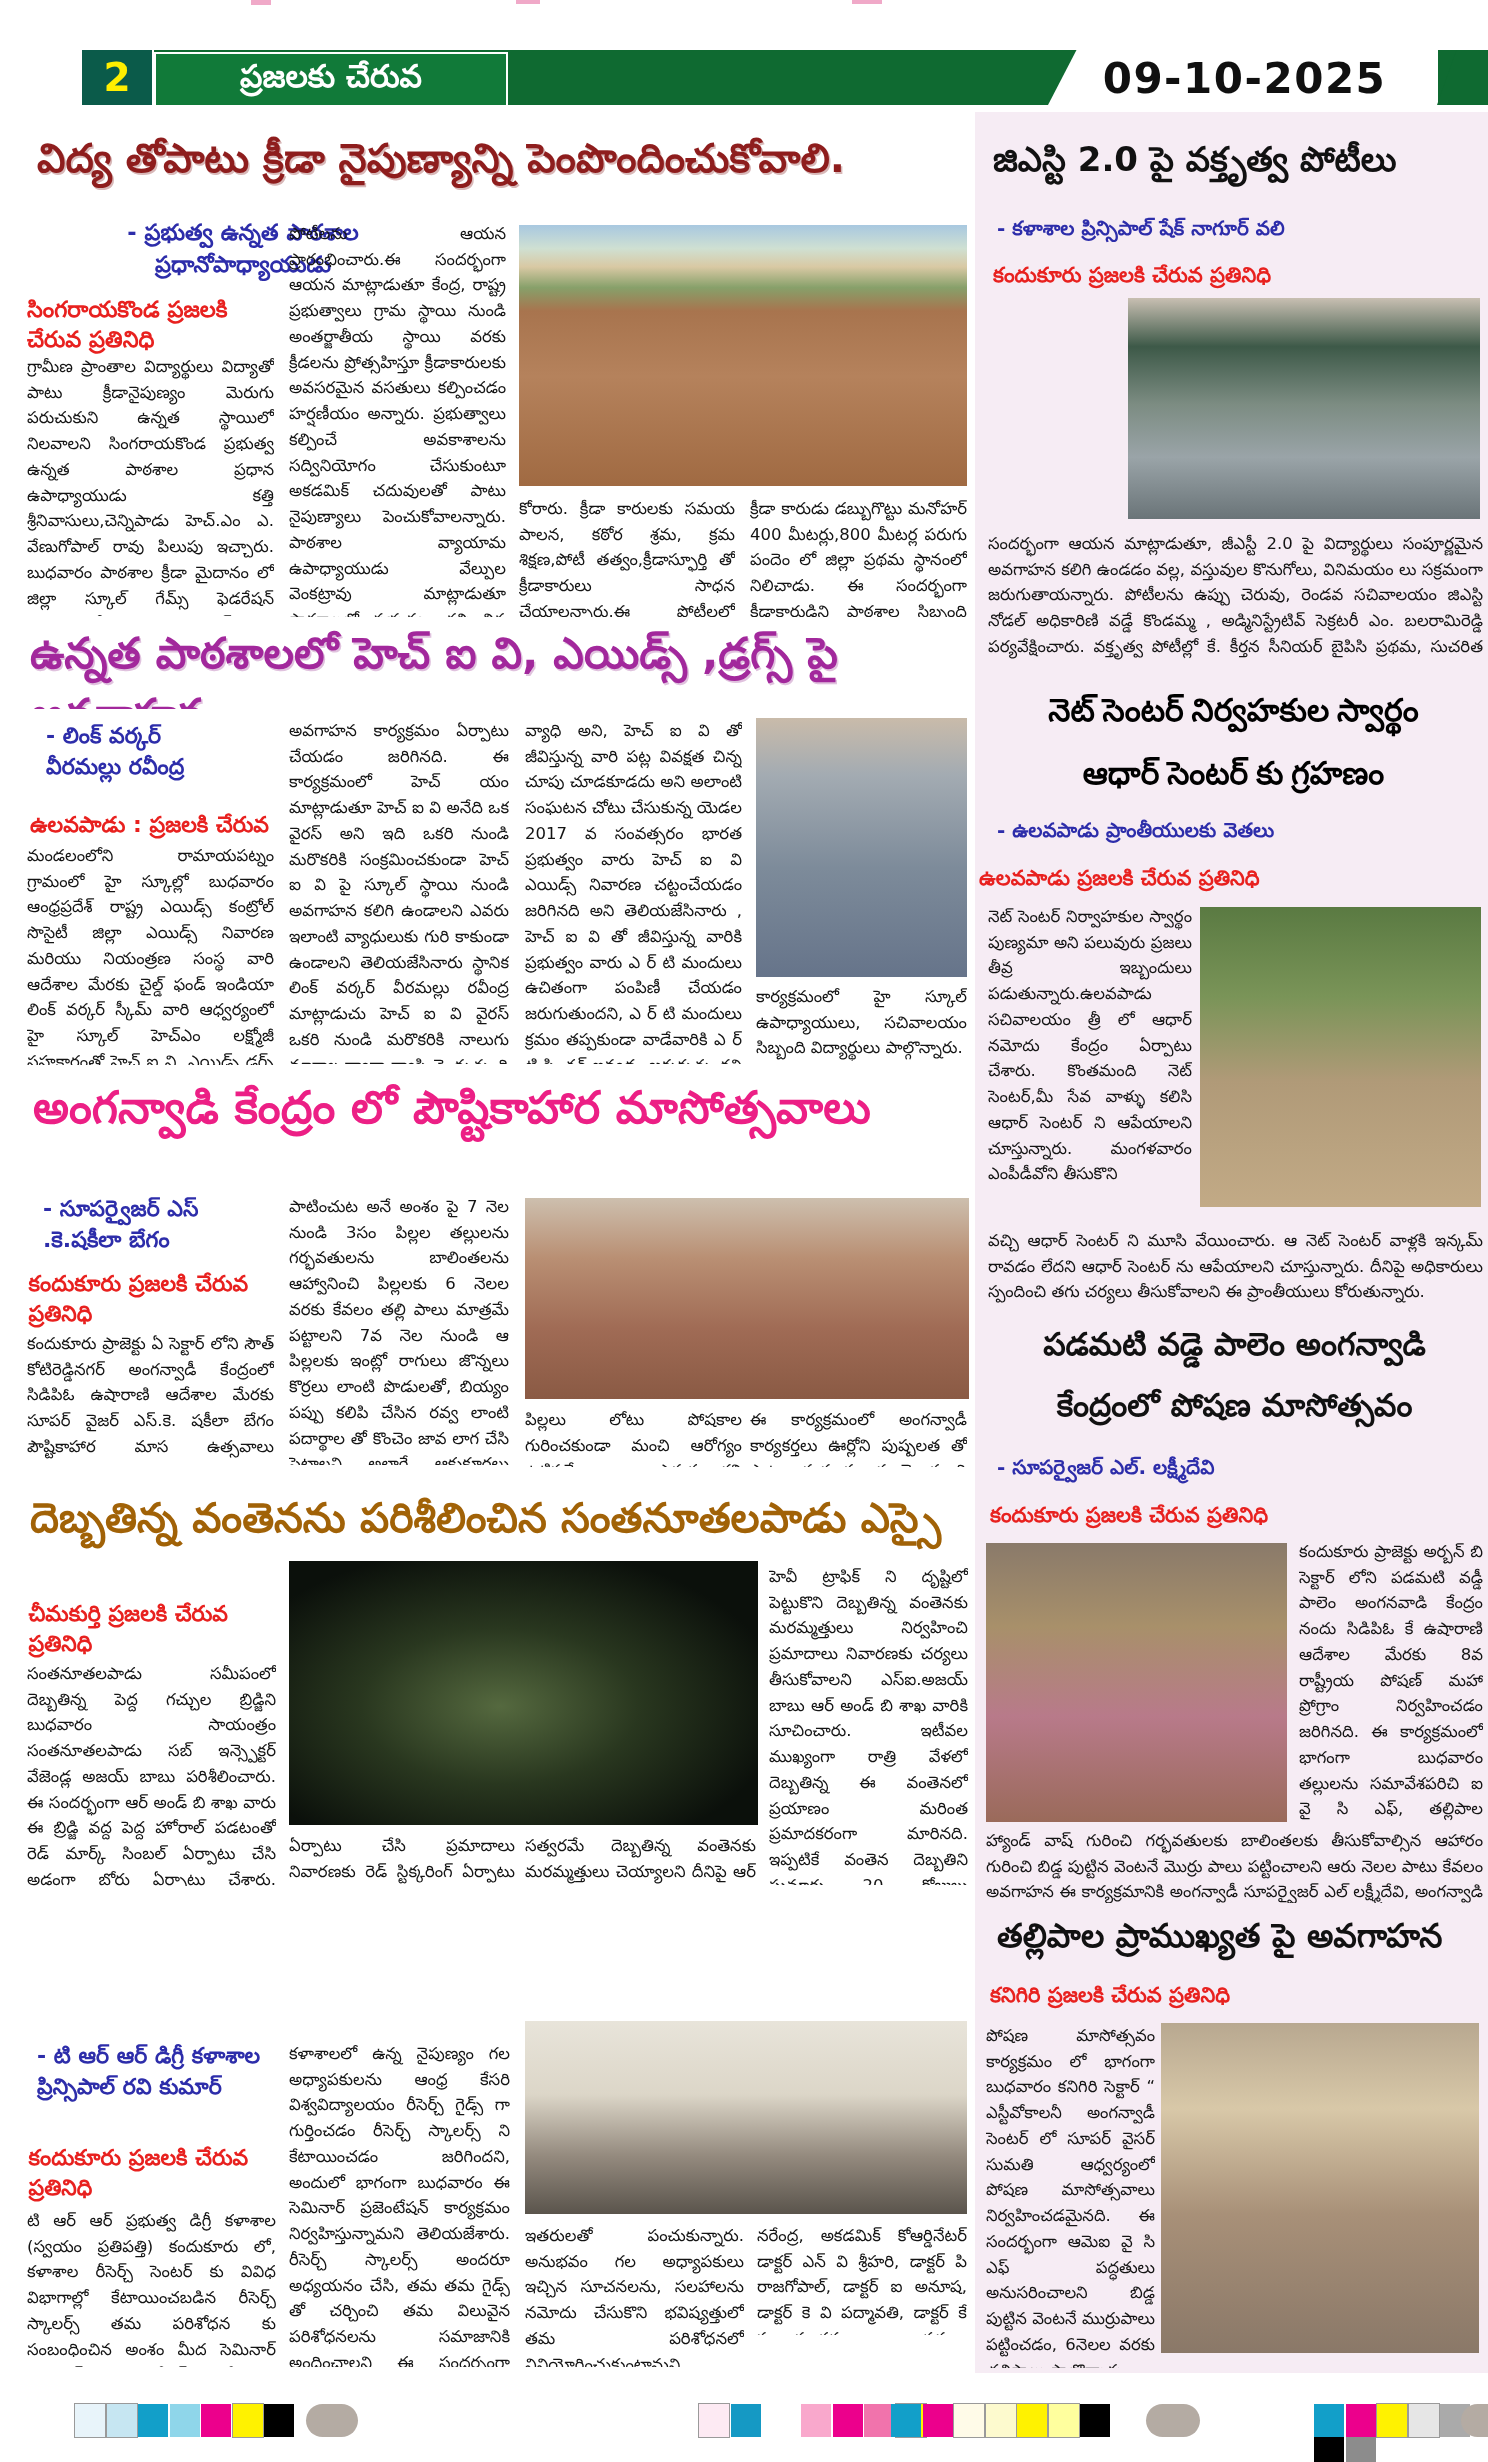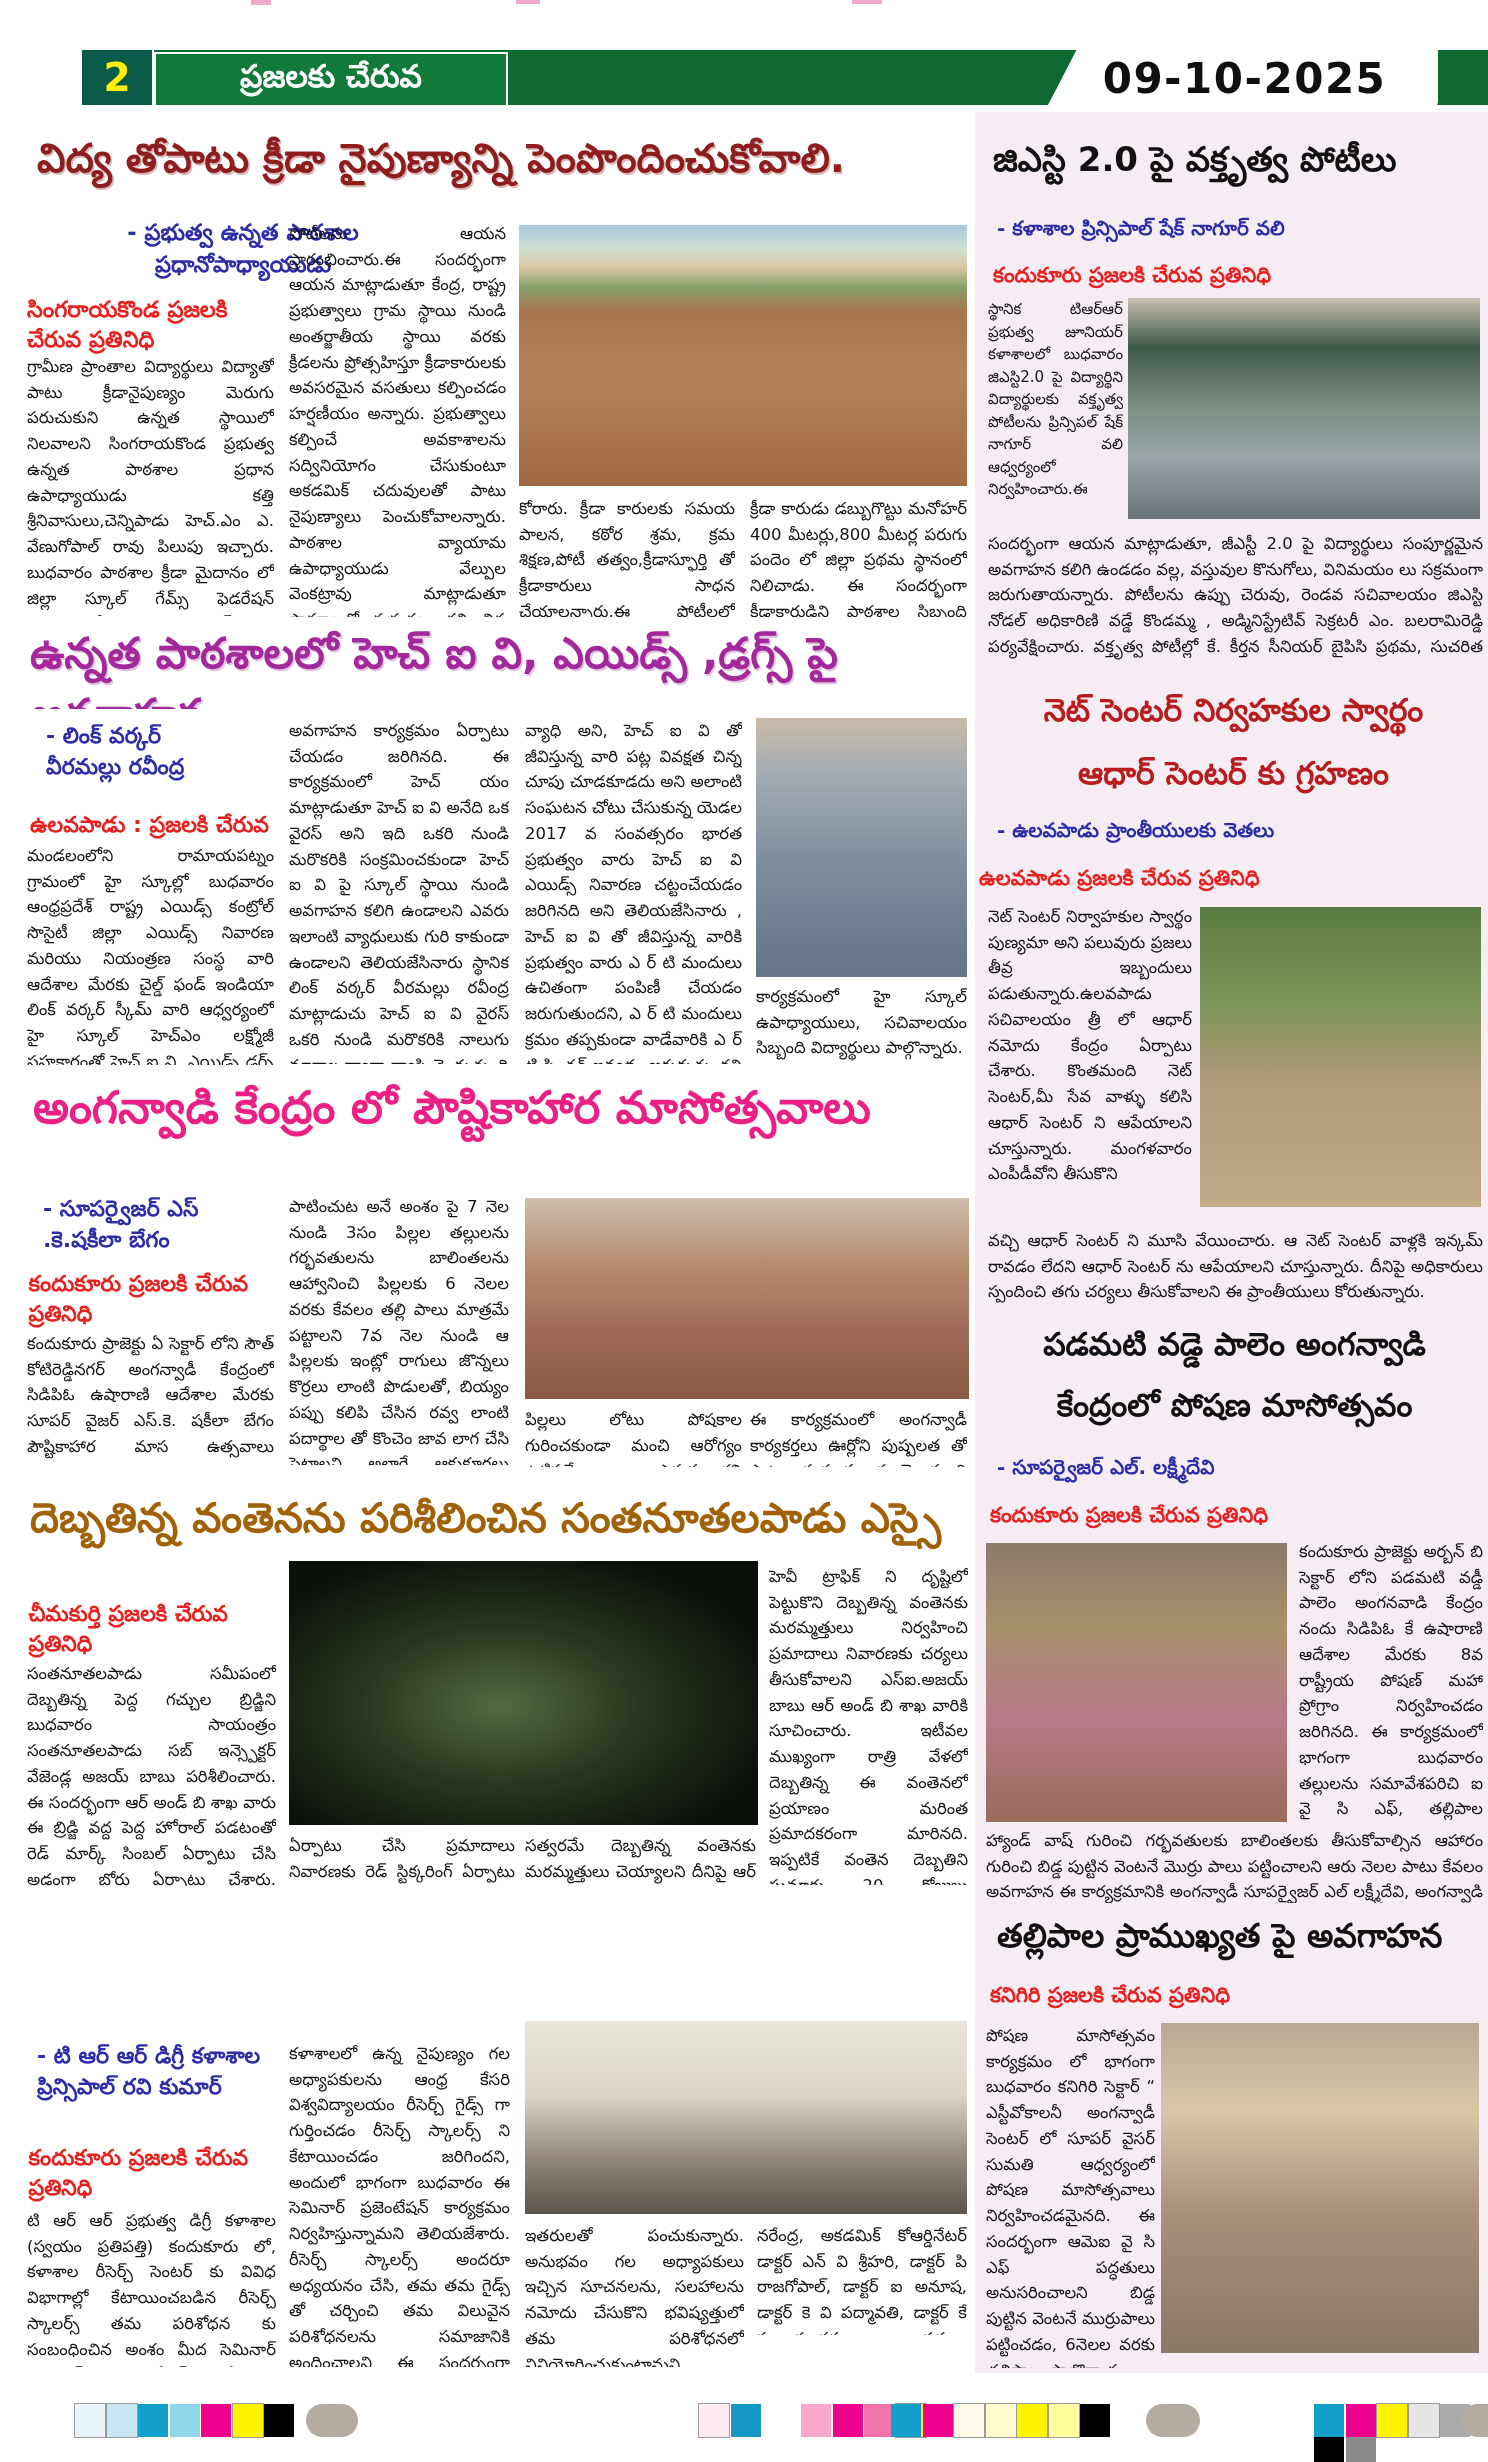--- a/index.html
+++ b/index.html
@@ -97,25 +97,24 @@
   <div class="abs col" style="left:289px;top:2041px;width:221px;height:326px;">కళాశాలలో ఉన్న నైపుణ్యం గల అధ్యాపకులను ఆంధ్ర కేసరి విశ్వవిద్యాలయం రీసెర్చ్ గైడ్స్ గా గుర్తించడం రీసెర్చ్ స్కాలర్స్ ని కేటాయించడం జరిగిందని, అందులో భాగంగా బుధవారం ఈ సెమినార్ ప్రజెంటేషన్ కార్యక్రమం నిర్వహిస్తున్నామని తెలియజేశారు. రీసెర్చ్ స్కాలర్స్ అందరూ అధ్యయనం చేసి, తమ తమ గైడ్స్ తో చర్చించి తమ విలువైన పరిశోధనలను సమాజానికి అందించాలని ఈ సందర్భంగా ప్రిన్సిపాల్ తెలియజేశారు. అనంతరం వృక్ష శాస్త్రం, జంతు శాస్త్రం, భౌతిక శాస్త్రం ఆంగ్ల విభాగాలకు చెందిన పరిశోధకులు తమ యొక్క పరిశోధనలో ఉన్న పురోగతిని సెమినార్ ద్వారా</div>
   <div class="abs photo ph-class" style="left:525px;top:2021px;width:442px;height:193px;"></div>
   <div class="abs col" style="left:525px;top:2223px;width:219px;height:144px;">ఇతరులతో పంచుకున్నారు. అనుభవం గల అధ్యాపకులు ఇచ్చిన సూచనలను, సలహాలను నమోదు చేసుకొని భవిష్యత్తులో తమ పరిశోధనలో వినియోగించుకుంటామని తెలియజేశారు. ఈ కార్యక్రమంలో రీసెర్చ్ కోఆర్డినేటర్ డాక్టర్ ఏడుకొండల</div>
   <div class="abs col" style="left:757px;top:2223px;width:210px;height:112px;">నరేంద్ర, అకడమిక్ కోఆర్డినేటర్ డాక్టర్ ఎన్ వి శ్రీహరి, డాక్టర్ పి రాజగోపాల్, డాక్టర్ ఐ అనూష, డాక్టర్ కె వి పద్మావతి, డాక్టర్ కే సుజాతఇతర అధ్యాపకులు పాల్గొన్నారు.</div>
 
   <div class="abs" style="left:975px;top:112px;width:514px;height:2261px;background:#f6ecf4;"></div>
 
   <div class="abs headline" style="left:993px;top:139px;width:484px;height:60px;font-size:34px;color:#111111;">జిఎస్టి 2.0 పై వక్తృత్వ పోటీలు</div>
   <div class="abs byline" style="left:997px;top:214px;width:420px;font-size:20px;">- కళాశాల ప్రిన్సిపాల్ షేక్ నాగూర్ వలి</div>
   <div class="abs dateline" style="left:993px;top:261px;width:420px;font-size:21px;">కందుకూరు ప్రజలకి చేరువ ప్రతినిధి</div>
-  <div class="abs col col-sm" style="left:988px;top:298px;width:135px;height:229px;">స్థానిక టిఆర్ఆర్ ప్రభుత్వ జూనియర్ కళాశాలలో బుధవారం జిఎస్టి2.0 పై విద్యార్థిని విద్యార్థులకు వక్తృత్వ పోటీలను ప్రిన్సిపల్ షేక్ నాగూర్ వలి ఆధ్వర్యంలో నిర్వహించారు.ఈ</div>
   <div class="abs photo ph-gst" style="left:1128px;top:298px;width:352px;height:221px;"></div>
   <div class="abs col" style="left:988px;top:531px;width:495px;height:129px;">సందర్భంగా ఆయన మాట్లాడుతూ, జీఎస్టీ 2.0 పై విద్యార్థులు సంపూర్ణమైన అవగాహన కలిగి ఉండడం వల్ల, వస్తువుల కొనుగోలు, వినిమయం లు సక్రమంగా జరుగుతాయన్నారు. పోటీలను ఉప్పు చెరువు, రెండవ సచివాలయం జిఎస్టి నోడల్ అధికారిణి వడ్డే కొండమ్మ , అడ్మినిస్ట్రేటివ్ సెక్రటరీ ఎం. బలరామిరెడ్డి పర్యవేక్షించారు. వక్తృత్వ పోటీల్లో కే. కీర్తన సీనియర్ బైపిసి ప్రథమ, సుచరిత జూనియర్ ఎంపీసీ. ద్వితీయ, టి. లక్ష్మీ కావ్య సీనియర్ సీఈసీ. తృతీయ స్థానాలు కైవసం చేసుకున్నారు. వీరికి బహుమతులతో పాటు సర్టిఫికెట్లను కూడా అందజేశారు. ఈకార్యక్రమంలో రాజనీతి శాస్త్ర అధ్యాపకులు ఓరుగంటి వెంకటేశ్వరరావు వాణిజ్య శాస్త్ర అధ్యాపకులు చుండూరి బాబురావుగారు అర్ధశాస్త్ర అధ్యాపకులు ఎం. మాలకొండయ్య పాల్గొన్నారు.</div>
 
-  <div class="abs headline center" style="left:990px;top:679px;width:487px;height:131px;font-size:31.5px;color:#b91c1c;line-height:2.0;">నెట్ సెంటర్ నిర్వహకుల స్వార్థం
+  <div class="abs headline center" style="left:990px;top:679px;width:487px;height:131px;font-size:31.5px;color:#000000;line-height:2.0;font-family:Liberation Serif, serif;">నెట్ సెంటర్ నిర్వహకుల స్వార్థం
 ఆధార్ సెంటర్ కు గ్రహణం</div>
   <div class="abs byline" style="left:997px;top:816px;width:420px;font-size:20px;">- ఉలవపాడు ప్రాంతీయులకు వెతలు</div>
   <div class="abs dateline" style="left:979px;top:864px;width:420px;font-size:21px;">ఉలవపాడు ప్రజలకి చేరువ ప్రతినిధి</div>
   <div class="abs col" style="left:988px;top:904px;width:204px;height:319px;">నెట్ సెంటర్ నిర్వాహకుల స్వార్థం పుణ్యమా అని పలువురు ప్రజలు తీవ్ర ఇబ్బందులు పడుతున్నారు.ఉలవపాడు సచివాలయం త్రీ లో ఆధార్ నమోదు కేంద్రం ఏర్పాటు చేశారు. కొంతమంది నెట్ సెంటర్,మీ సేవ వాళ్ళు కలిసి ఆధార్ సెంటర్ ని ఆపేయాలని చూస్తున్నారు. మంగళవారం ఎంపీడీవోని తీసుకొని</div>
   <div class="abs photo ph-village" style="left:1200px;top:907px;width:281px;height:300px;"></div>
   <div class="abs col" style="left:988px;top:1228px;width:495px;height:84px;">వచ్చి ఆధార్ సెంటర్ ని మూసి వేయించారు. ఆ నెట్ సెంటర్ వాళ్లకి ఇన్కమ్ రావడం లేదని ఆధార్ సెంటర్ ను ఆపేయాలని చూస్తున్నారు. దీనిపై అధికారులు స్పందించి తగు చర్యలు తీసుకోవాలని ఈ ప్రాంతీయులు కోరుతున్నారు.</div>
 
   <div class="abs headline center" style="left:991px;top:1314px;width:487px;height:129px;font-size:31.5px;color:#111111;line-height:1.95;">పడమటి వడ్డె పాలెం అంగన్వాడి
 కేంద్రంలో పోషణ మాసోత్సవం</div>
   <div class="abs byline" style="left:997px;top:1453px;width:360px;font-size:20px;">- సూపర్వైజర్ ఎల్. లక్ష్మీదేవి</div>

